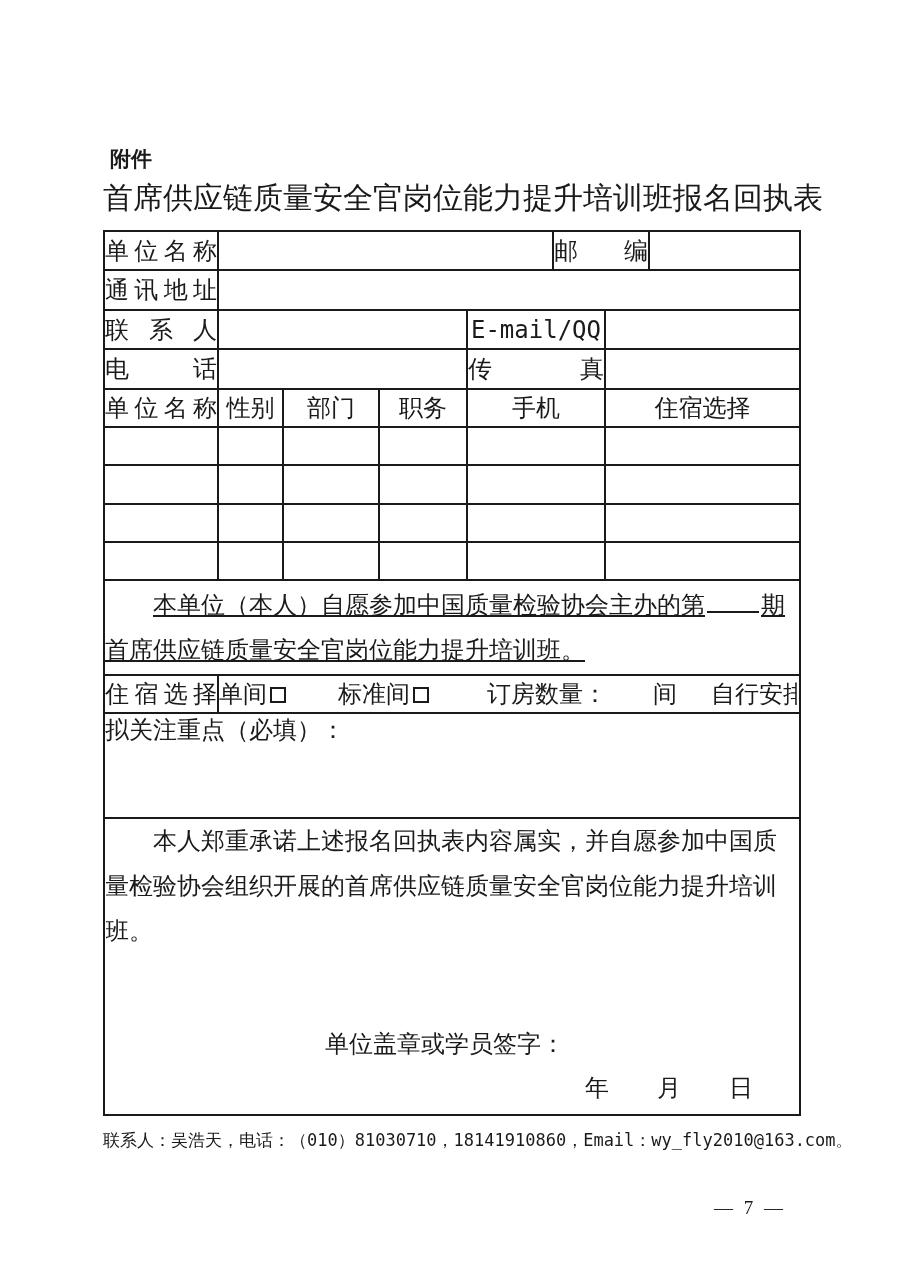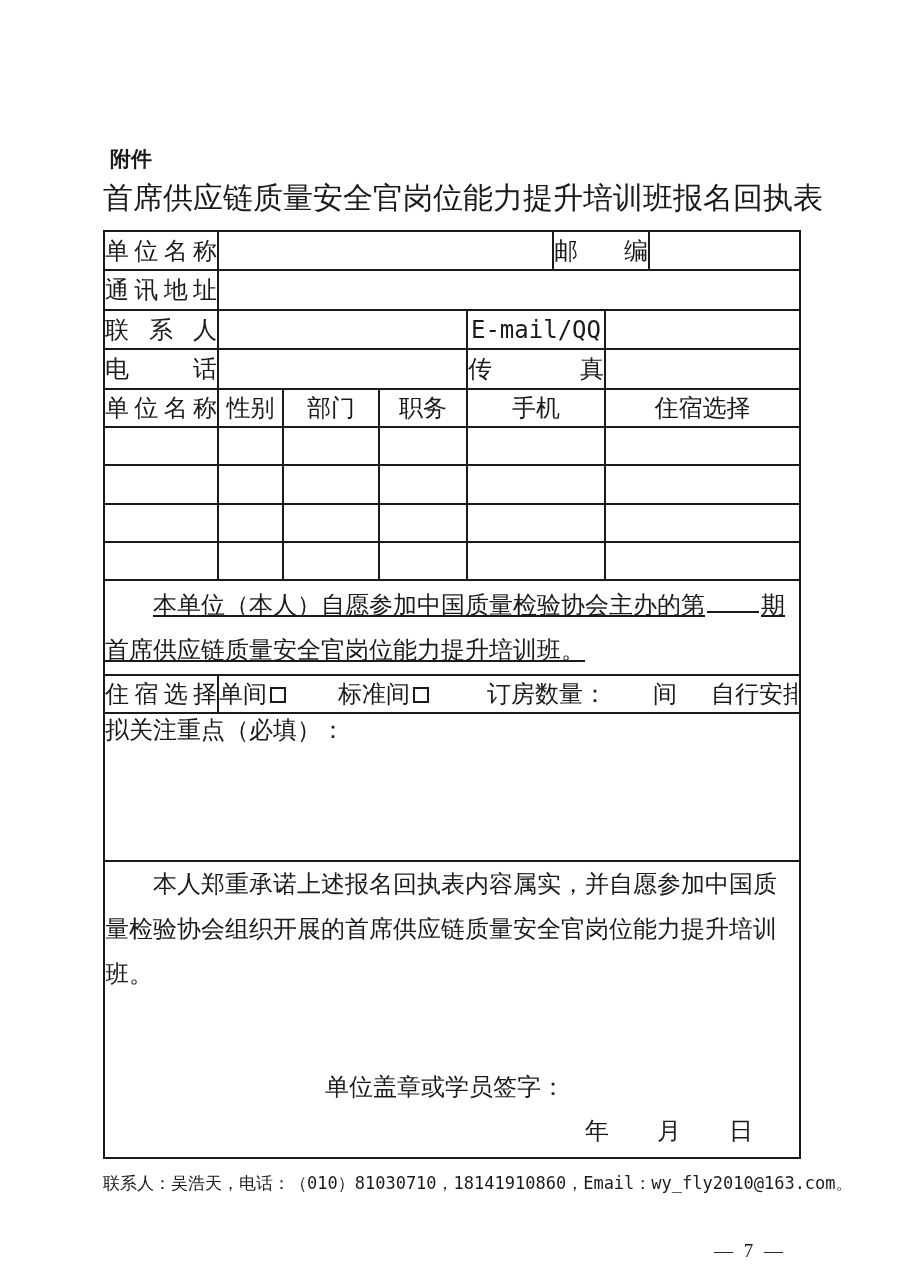--- a/index.html
+++ b/index.html
@@ -214,21 +214,21 @@
     <td class="lbl">住宿选择</td>
     <td colspan="7" class="accom-cell">
       <span><span>单间</span><span class="cbx"></span></span>
       <span class="g1"><span>标准间</span><span class="cbx"></span></span>
       <span class="g2">订房数量：</span>
       <span class="g3">间</span>
       <span class="g4"><span>自行安排</span><span class="cbx"></span></span>
     </td>
   </tr>
 
-  <tr style="height:148px">
+  <tr style="height:105px">
     <td colspan="8" class="focus-cell">
       <span>拟关注重点（必填）：</span>
     </td>
   </tr>
 
   <tr style="height:267px">
     <td colspan="8" class="final-cell">
       <p class="commit">本人郑重承诺上述报名回执表内容属实，并自愿参加中国质量检验协会组织开展的首席供应链质量安全官岗位能力提升培训班。</p>
       <div class="sig-line">单位盖章或学员签字：</div>
       <div class="date-line">年　　月　　日</div>

